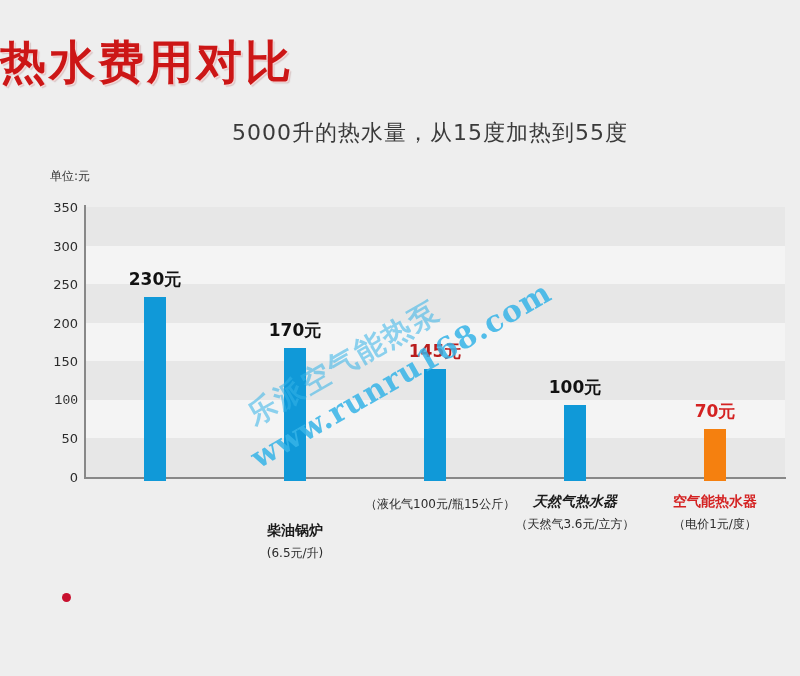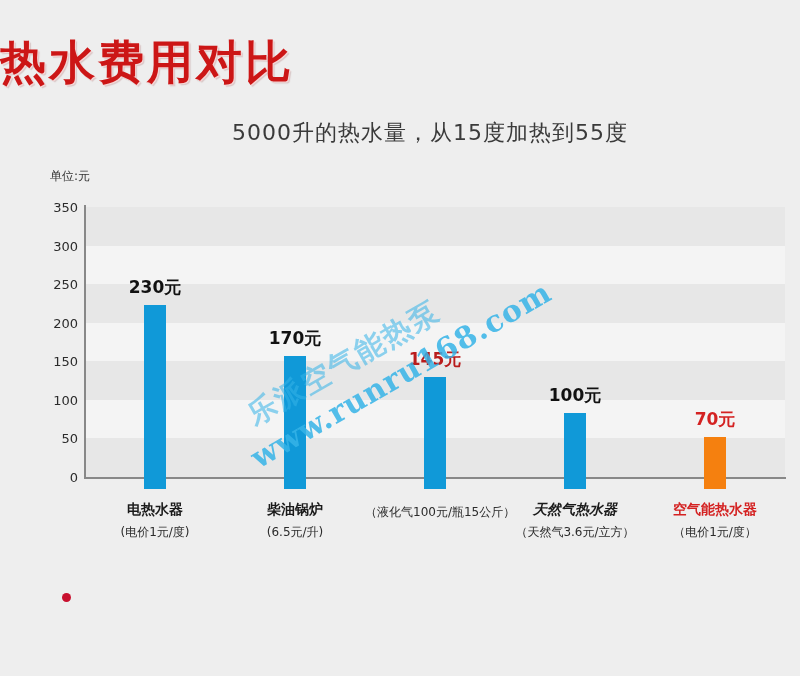--- a/index.html
+++ b/index.html
@@ -117,21 +117,21 @@
     left: 28px;
     top: 0;
     width: 50px;
     height: 676px;
   }
 
   
   #bars {
     position: absolute;
     left: 85px;
-    top: 12px;
+    top: 4px;
     width: 700px;
     height: 508px;
   }
   .bar-slot {
     position: absolute;
     top: 0;
     height: 676px;
   }
   .bar {
     position: absolute;
@@ -250,41 +250,37 @@
         <div class="band light" style="top: 115.714px; height: 38.5714px;"></div>
         <div class="band dark" style="top: 154.286px; height: 38.5714px;"></div>
         <div class="band light" style="top: 192.857px; height: 38.5714px;"></div>
         <div class="band dark" style="top: 231.429px; height: 38.5714px;"></div>
       </div>
     <div class="axis-y"></div>
     <div class="axis-x"></div>
     <div id="yticks">
         <div class="ytick" style="top: 477px;">0</div>
         <div class="ytick" style="top: 438.429px;">50</div>
-        <div class="ytick" style="top: 399.857px;">100</div>
+        <div class="ytick" style="top: 399.857px; font-family: Liberation Mono, monospace;">100</div>
         <div class="ytick" style="top: 361.286px;">150</div>
         <div class="ytick" style="top: 322.714px;">200</div>
         <div class="ytick" style="top: 284.143px;">250</div>
         <div class="ytick" style="top: 245.571px;">300</div>
         <div class="ytick" style="top: 207px;">350</div>
       </div>
     <div id="bars">
         <div class="bar-slot" style="left: 0px; width: 140px;">
           <div class="bar" style="height: 183.6px; background: rgb(16, 153, 216);"></div>
           <div class="bar-value" style="top: 265.4px; color: rgb(17, 17, 17);">230元</div>
-          <div class="cat">
-            <span class="cat-name" style="color: rgb(26, 26, 26);">电热水器</span>
-            <span class="cat-sub">(电价1元/度)</span>
-          </div>
         </div>
         <div class="bar-slot" style="left: 140px; width: 140px;">
           <div class="bar" style="height: 132.686px; background: rgb(16, 153, 216);"></div>
           <div class="bar-value" style="top: 316.314px; color: rgb(17, 17, 17);">170元</div>
           <div class="cat">
-            <span class="cat-name" style="color: rgb(26, 26, 26);">柴油锅炉</span>
+            <span class="cat-name" style="color: rgb(26, 26, 26); margin-top: 29px;">柴油锅炉</span>
             <span class="cat-sub">(6.5元/升)</span>
           </div>
         </div>
         <div class="bar-slot" style="left: 280px; width: 140px;">
           <div class="bar" style="height: 111.857px; background: rgb(16, 153, 216);"></div>
           <div class="bar-value" style="top: 337.143px; color: #b91c1c;">145元</div>
           <div class="cat">
             <span class="cat-sub">（液化气100元/瓶15公斤）</span>
           </div>
         </div>

